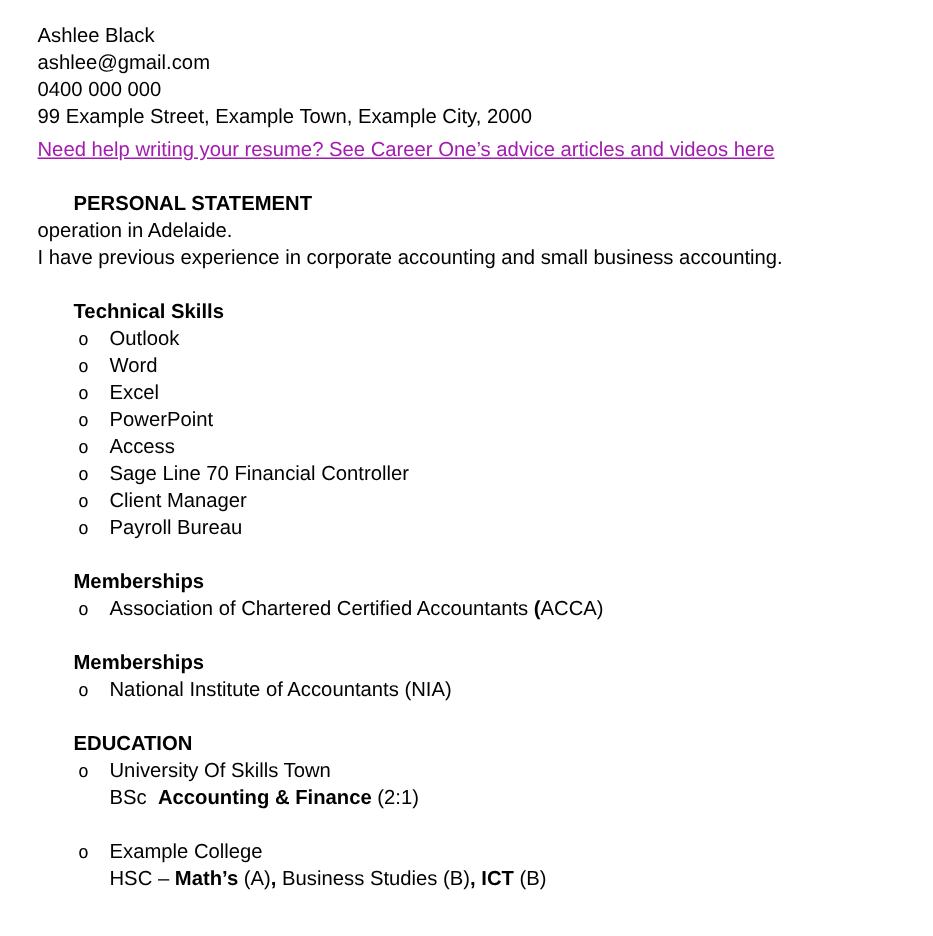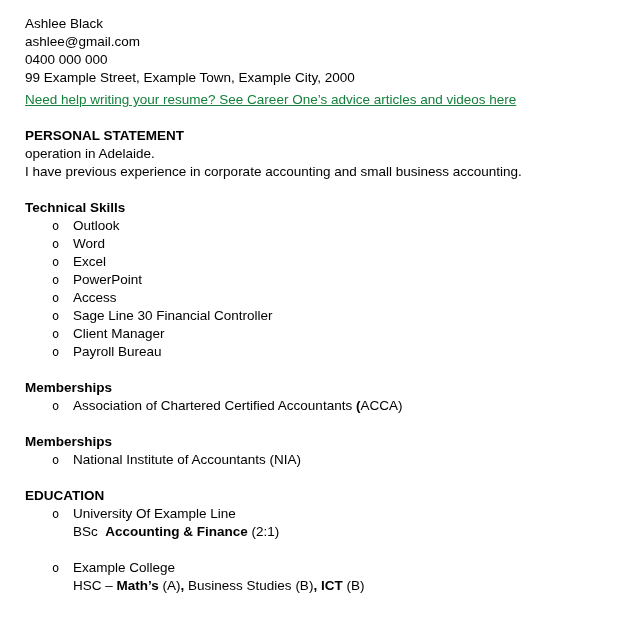--- a/index.html
+++ b/index.html
@@ -10,25 +10,25 @@
     background:#ffffff;
     color:#000000;
     font-family:"Liberation Sans", sans-serif;
     font-size:13.5px;
     line-height:18px;
     padding:15px 12px 0 25px;
     overflow:hidden;
   }
   .line { white-space:pre-wrap; }
   .h { font-weight:bold; }
-  .sec { margin-top:18px; }
+  .sec { margin-top:18px;margin-left:24px; }
   .help-link {
     display:block;
     margin-top:4px;
-    color:#15803d;
+    color:#a21caf;
     text-decoration:underline;
     cursor:pointer;
   }
   ul.blist { list-style:none; }
   ul.blist li, .bullet-line {
     display:flex;
     align-items:baseline;
     padding-left:27px;
   }
   .marker {
@@ -78,21 +78,21 @@
       <li>
           <span class="marker">o</span>
           <span>PowerPoint</span>
         </li>
       <li>
           <span class="marker">o</span>
           <span>Access</span>
         </li>
       <li>
           <span class="marker">o</span>
-          <span>Sage Line 30 Financial Controller</span>
+          <span>Sage Line 70 Financial Controller</span>
         </li>
       <li>
           <span class="marker">o</span>
           <span>Client Manager</span>
         </li>
       <li>
           <span class="marker">o</span>
           <span>Payroll Bureau</span>
         </li>
     </ul>
@@ -113,21 +113,21 @@
       <span>National Institute of Accountants (NIA)</span>
     </div>
   </section>
 
   <section>
     <div class="h sec">EDUCATION</div>
 
     <div class="edu-entry">
       <div class="bullet-line">
         <span class="marker">o</span>
-        <span>University Of Example Line</span>
+        <span>University Of Skills Town</span>
       </div>
       <div class="indented"><span>BSc  </span><span style="font-weight: bold;">Accounting &amp; Finance</span><span> (2:1)</span></div>
     </div>
 
     <div class="edu-entry">
       <div class="bullet-line">
         <span class="marker">o</span>
         <span>Example College</span>
       </div>
       <div class="indented"><span>HSC – </span><span style="font-weight: bold;">Math’s</span><span> (A)</span><span style="font-weight: bold;">,</span><span> </span><span style="font-weight: normal;">Business Studies</span><span> (B)</span><span style="font-weight: bold;">,</span><span> </span><span style="font-weight: bold;">ICT</span><span> (B)</span></div>

